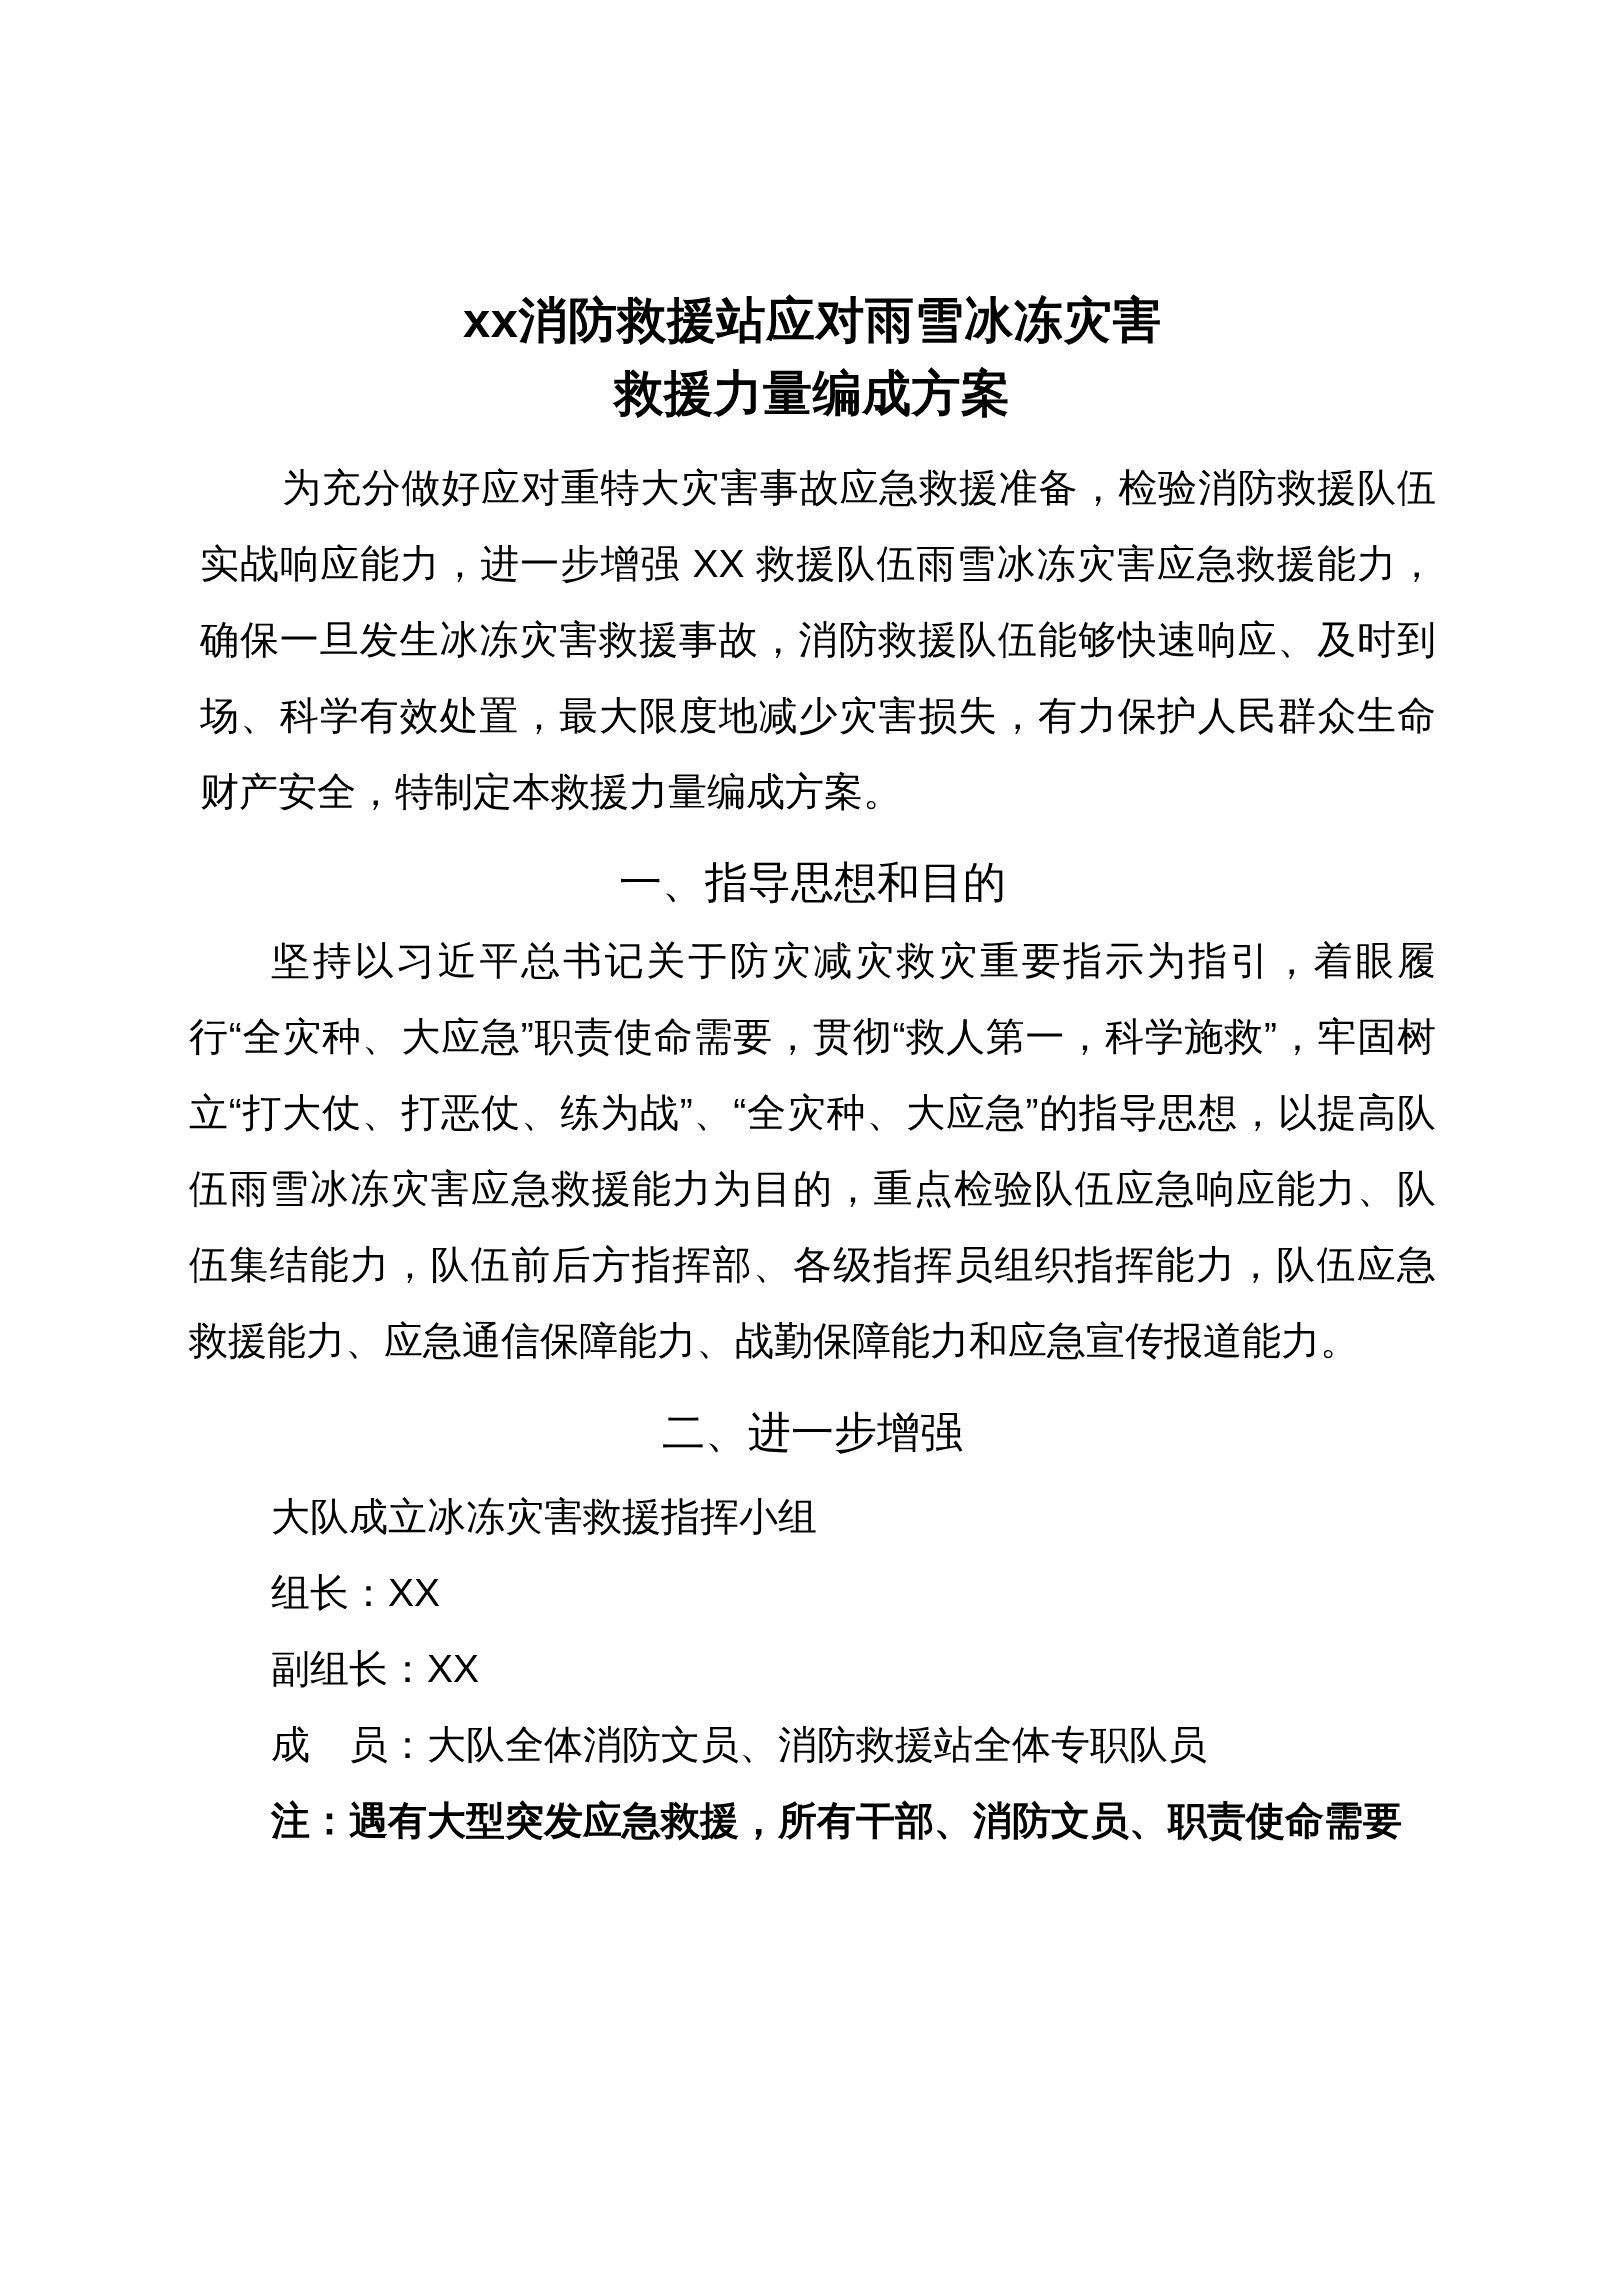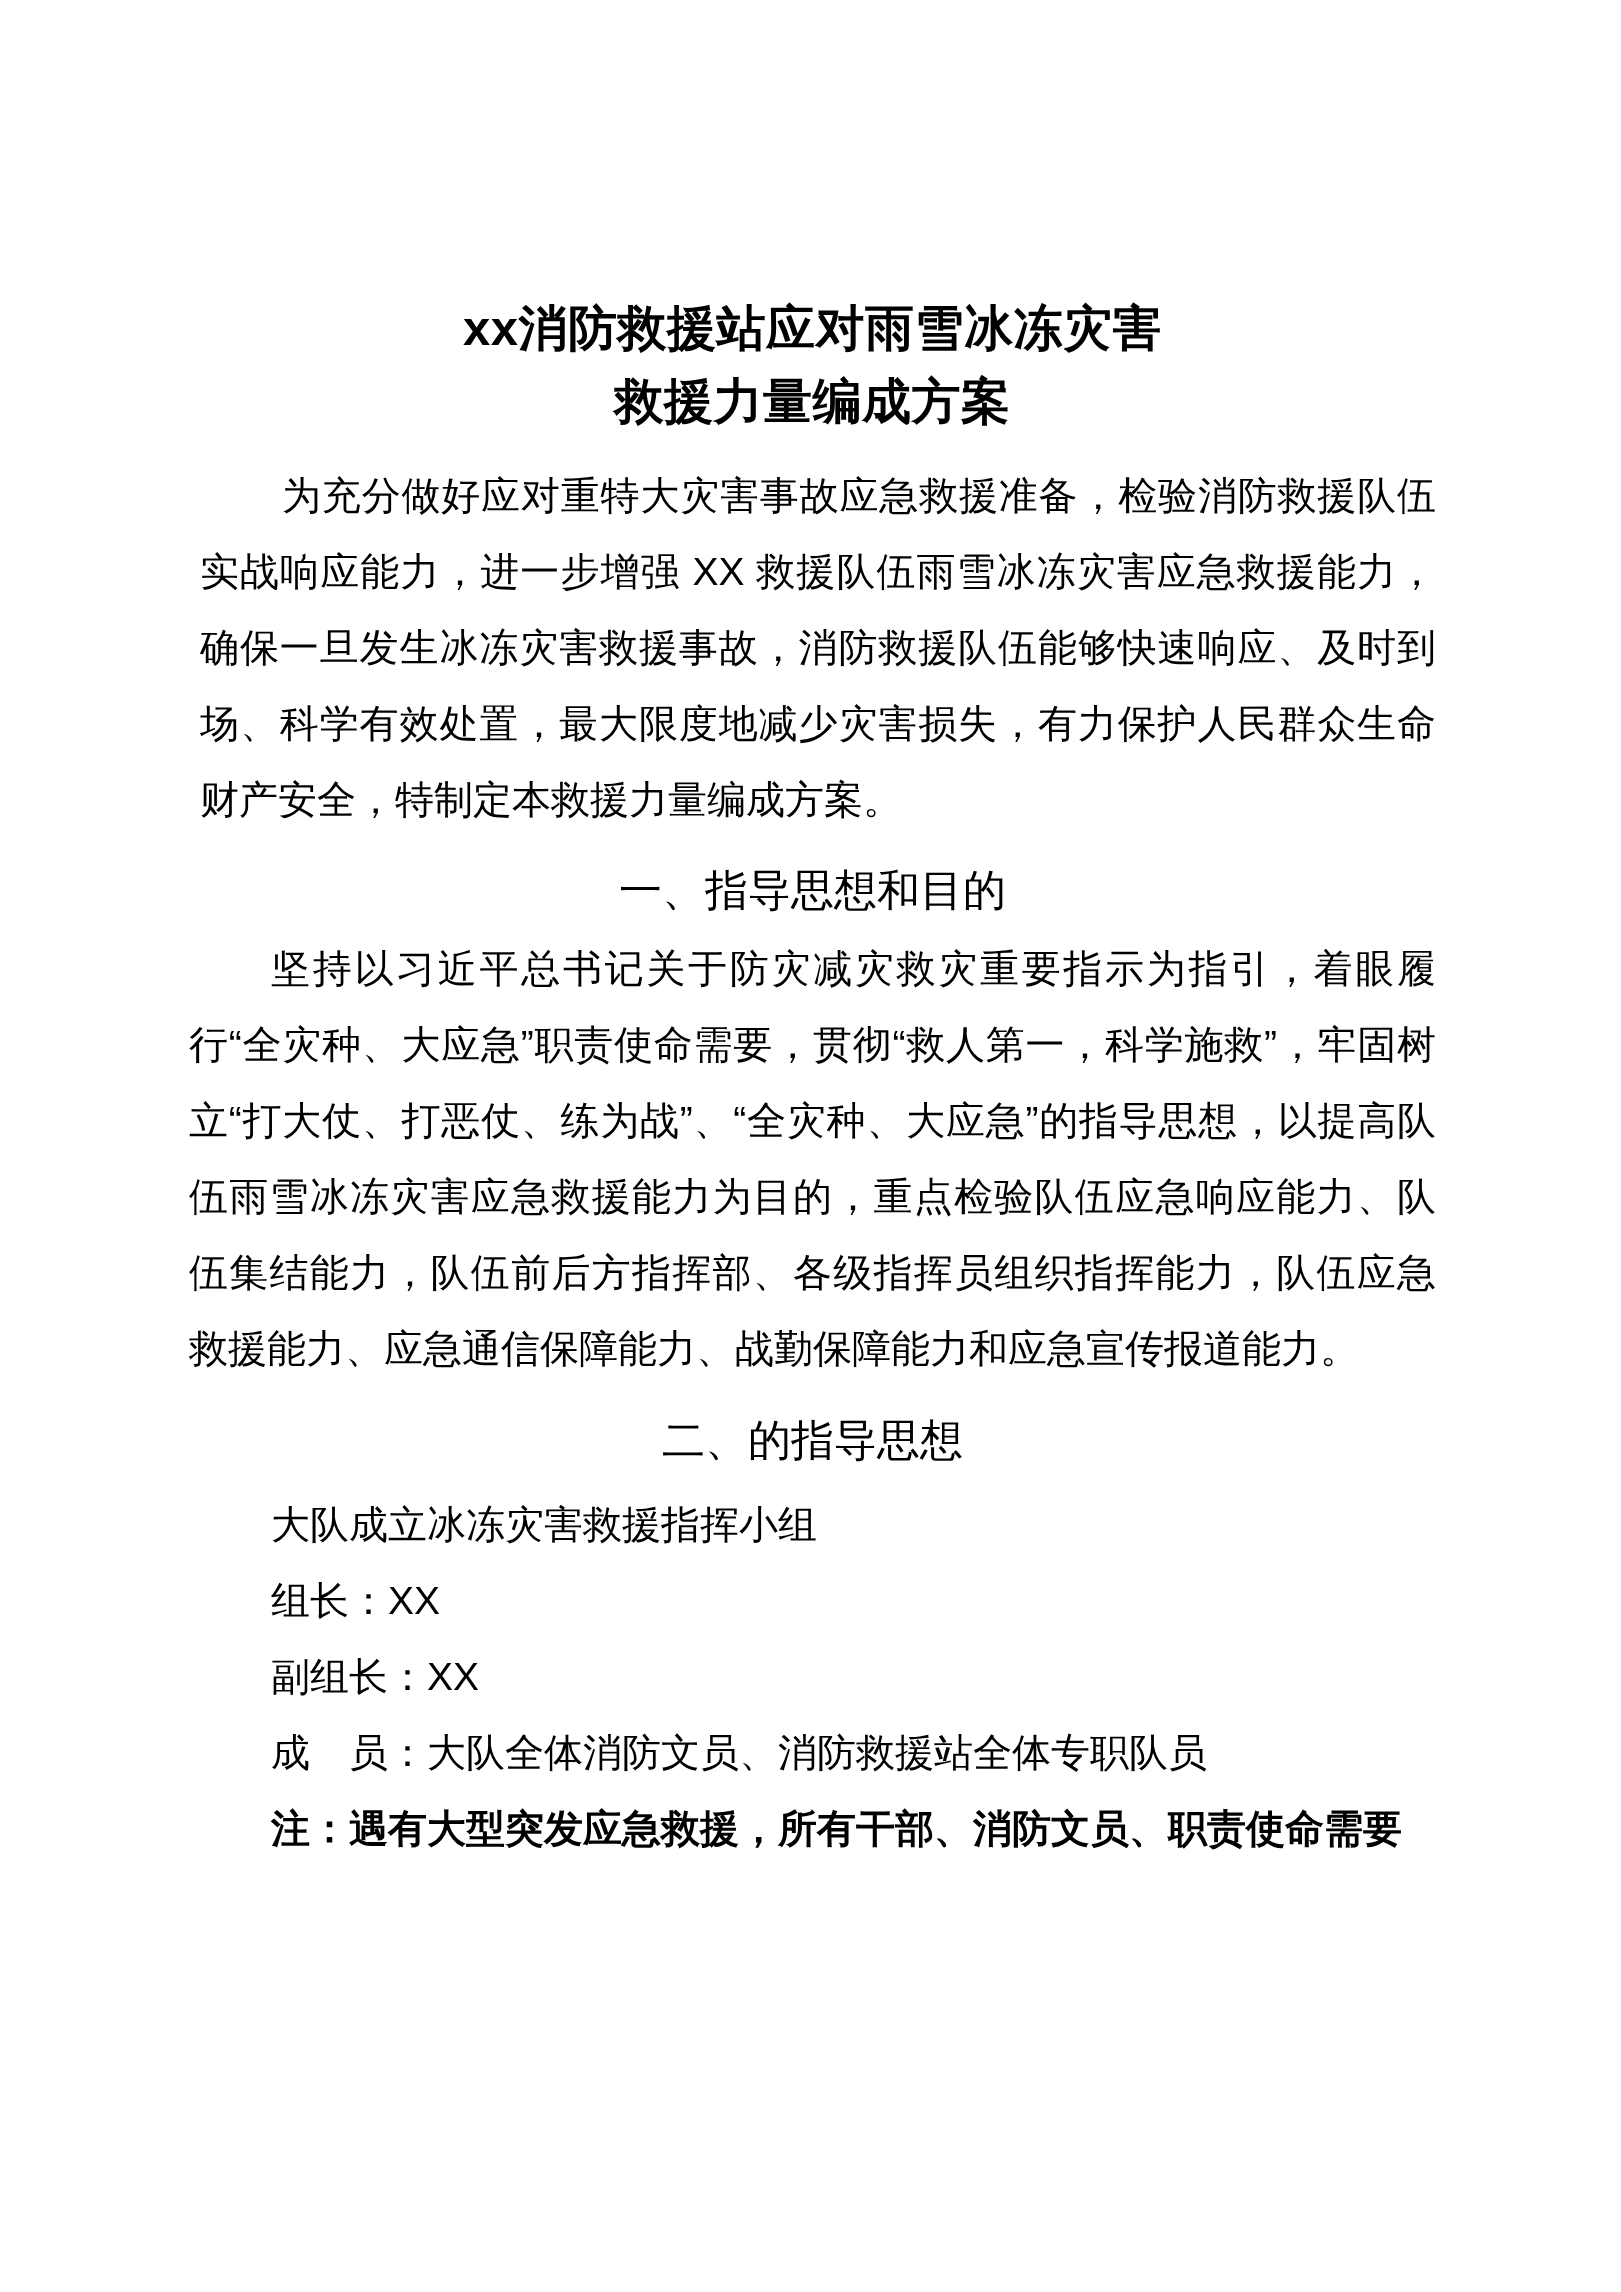--- a/index.html
+++ b/index.html
@@ -15,21 +15,21 @@
     position: relative;
     width: 1621px;
     height: 2293px;
     background: #ffffff;
     box-sizing: border-box;
     overflow: hidden;
   }
   .content {
     position: absolute;
     left: 189px;
-    top: 8px;
+    top: 0;
     width: 1247px;
   }
   .title-block {
     margin-top: 284px;
     text-align: center;
     font-weight: bold;
     font-size: 49px;
     line-height: 73px;
     letter-spacing: 0.5px;
   }
@@ -95,21 +95,21 @@
       <span class="title-line">xx消防救援站应对雨雪冰冻灾害</span>
       <span class="title-line">救援力量编成方案</span>
     </div>
 
     <p class="body indent2 para-first">为充分做好应对重特大灾害事故应急救援准备，检验消防救援队伍实战响应能力，进一步增强 XX 救援队伍雨雪冰冻灾害应急救援能力，确保一旦发生冰冻灾害救援事故，消防救援队伍能够快速响应、及时到场、科学有效处置，最大限度地减少灾害损失，有力保护人民群众生命财产安全，特制定本救援力量编成方案。</p>
 
     <h2 class="heading">一、指导思想和目的</h2>
 
     <p class="body indent2 sec1-body">坚持以习近平总书记关于防灾减灾救灾重要指示为指引，着眼履行“全灾种、大应急”职责使命需要，贯彻“救人第一，科学施救”，牢固树立“打大仗、打恶仗、练为战”、“全灾种、大应急”的指导思想，以提高队伍雨雪冰冻灾害应急救援能力为目的，重点检验队伍应急响应能力、队伍集结能力，队伍前后方指挥部、各级指挥员组织指挥能力，队伍应急救援能力、应急通信保障能力、战勤保障能力和应急宣传报道能力。</p>
 
-    <h2 class="heading">二、的指导思想</h2>
+    <h2 class="heading">二、进一步增强</h2>
 
     <div class="sec2-list">
       <p class="list-line">大队成立冰冻灾害救援指挥小组</p>
       <p class="list-line">组长：XX</p>
       <p class="list-line">副组长：XX</p>
       <p class="list-line">成　员：大队全体消防文员、消防救援站全体专职队员</p>
       <p class="note-line">注：遇有大型突发应急救援，所有干部、消防文员、职责使命需要</p>
     </div>
 
   </div>

